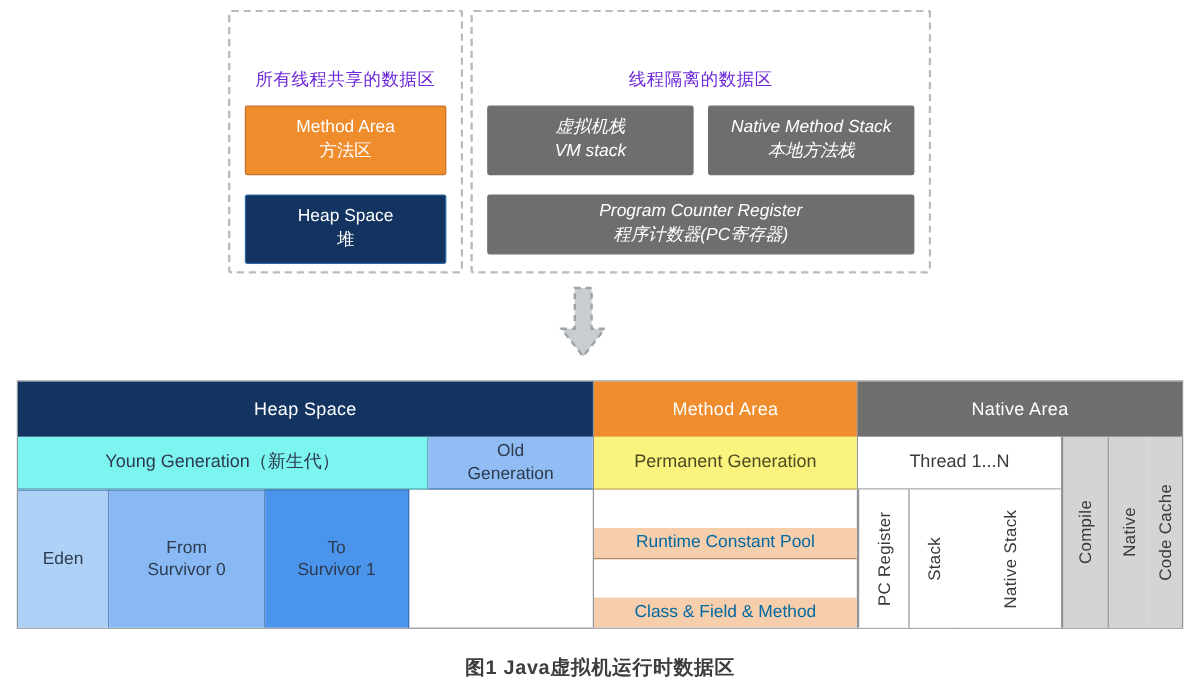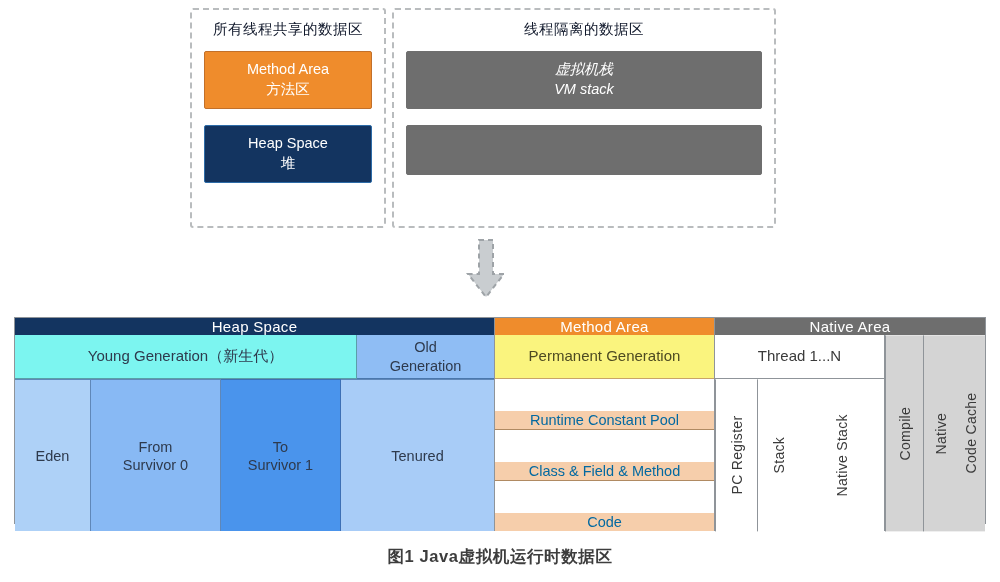--- a/index.html
+++ b/index.html
@@ -32,24 +32,25 @@
     box-sizing: border-box;
     padding: 10px 12px 0 12px;
     background: #ffffff;
   }
   #panel-shared { width: 196px; }
   #panel-isolated { flex: 1; }
 
   .panel-title {
     text-align: center;
     font-size: 14.5px;
-    color: #0f172a;
+    color: #6d28d9;
     letter-spacing: 0.5px;
     margin-bottom: 12px;
     white-space: nowrap;
+    margin-top: 37px;
   }
 
   .block {
     box-sizing: border-box;
     display: flex;
     flex-direction: column;
     align-items: center;
     justify-content: center;
     color: #ffffff;
     font-size: 14.5px;
@@ -276,23 +277,29 @@
   </div>
 
   <div class="panel" id="panel-isolated">
     <div class="panel-title">线程隔离的数据区</div>
 
     <div id="isolated-row-1">
       <div class="block gray-block">
         <div>虚拟机栈</div>
         <div class="l2">VM stack</div>
       </div>
+      <div class="block gray-block">
+        <div>Native Method Stack</div>
+        <div class="l2">本地方法栈</div>
+      </div>
     </div>
 
     <div class="block gray-block" id="block-pc-register">
+      <div>Program Counter Register</div>
+      <div class="l2">程序计数器(PC寄存器)</div>
     </div>
   </div>
 </div>
 
 <svg id="arrow-down" viewBox="0 0 40 62">
   <polygon points="13,2 27,2 27,36 38,36 20,59 2,36 13,36" fill="#c9cdd0" stroke="#9ea3a7" stroke-width="2" stroke-dasharray="5,4"></polygon>
 </svg>
 
 <div id="memory-table">
 
@@ -325,33 +332,27 @@
             <div>From</div>
             <div>Survivor 0</div>
           </div>
         </div>
         <div class="cell" id="cell-to">
           <div>
             <div>To</div>
             <div>Survivor 1</div>
           </div>
         </div>
-        <div class="cell" id="cell-tenured">
-          <div>
-            <div>Tenured</div>
-          </div>
-        </div>
       </div>
     </div>
 
     <div id="col-method">
       <div class="cell" id="cell-permgen">Permanent Generation</div>
       <div class="cell tan-cell">Runtime Constant Pool</div>
       <div class="cell tan-cell">Class &amp; Field &amp; Method</div>
-      <div class="cell tan-cell">Code</div>
     </div>
 
     <div id="col-native">
       <div id="thread-group">
         <div class="cell" id="cell-thread">Thread 1...N</div>
         <div id="thread-sub">
           <div class="vcell" id="cell-pc-register">PC Register</div>
           <div class="vcell" id="cell-stack">Stack</div>
           <div class="vcell" id="cell-native-stack">Native Stack</div>
         </div>

